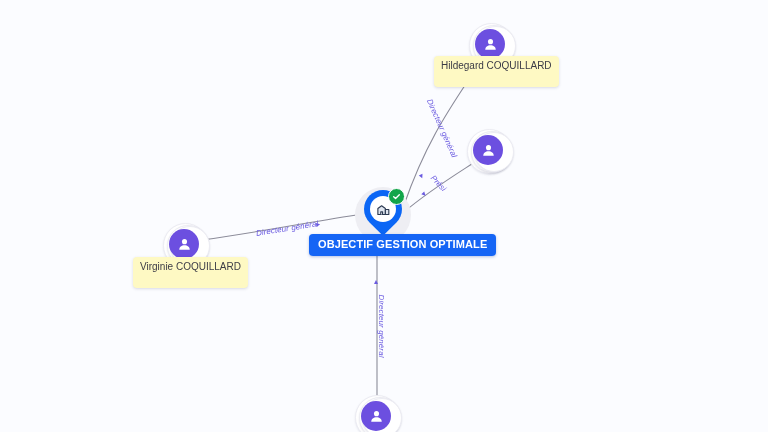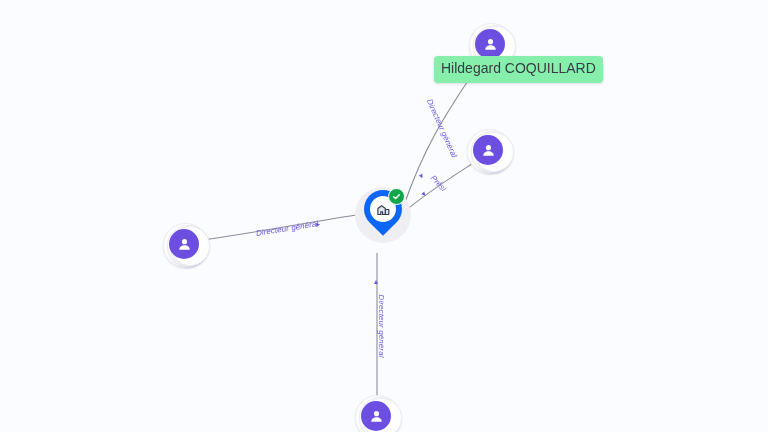--- a/index.html
+++ b/index.html
@@ -113,25 +113,25 @@
     background: #12a54a;
     border: 1.5px solid #ffffff;
     display: flex;
     align-items: center;
     justify-content: center;
   }
 
   
   .node-label {
     position: absolute;
-    background: #86efac;
+    background: #fef9c3;
     color: #3b3b46;
-    font-size: 14px;
+    font-size: 10px;
     line-height: 1;
-    padding: 5px 7px 8px 7px;
+    padding: 5px 7px 16px 7px;
     border-radius: 4px;
     white-space: nowrap;
     box-shadow: 0 1px 3px rgba(40,40,80,0.16);
   }
   .node-label.primary {
     background: #1565f5;
     color: #ffffff;
     font-size: 11px;
     font-weight: 700;
     letter-spacing: 0.1px;
@@ -214,20 +214,21 @@
     <div class="stack-card c1"></div>
     <div class="stack-card c2"></div>
     <div class="stack-card c3"></div>
     <div class="avatar-disc">
       <svg width="17" height="17" viewBox="0 0 24 24" fill="#ffffff">
         <circle cx="12" cy="8" r="3.6"></circle>
         <path d="M4.6 19.4c0-4.1 3.3-6.4 7.4-6.4s7.4 2.3 7.4 6.4z"></path>
       </svg>
     </div>
   </div>
+  <div class="node-label" style="left:133px; top:257px;">Virginie COQUILLARD</div>
 
   <div class="person-node" style="left:354px; top:394px;">
     <div class="stack-card c1"></div>
     <div class="stack-card c2"></div>
     <div class="stack-card c3"></div>
     <div class="avatar-disc">
       <svg width="17" height="17" viewBox="0 0 24 24" fill="#ffffff">
         <circle cx="12" cy="8" r="3.6"></circle>
         <path d="M4.6 19.4c0-4.1 3.3-6.4 7.4-6.4s7.4 2.3 7.4 6.4z"></path>
       </svg>
@@ -245,14 +246,15 @@
           <path d="M7.6 20v-4.2h2.9V20" stroke="#2d3b52" fill="#ffffff"></path>
         </svg>
       </div>
       <div class="check-badge">
         <svg width="9" height="9" viewBox="0 0 24 24" fill="none" stroke="#ffffff" stroke-width="3.6" stroke-linecap="round" stroke-linejoin="round">
           <path d="M4.5 12.5l5 5 10-10"></path>
         </svg>
       </div>
     </div>
   </div>
+  <div class="node-label primary" style="left:309px; top:234px;">OBJECTIF GESTION OPTIMALE</div>
 
 </div>
 
 </body></html>

